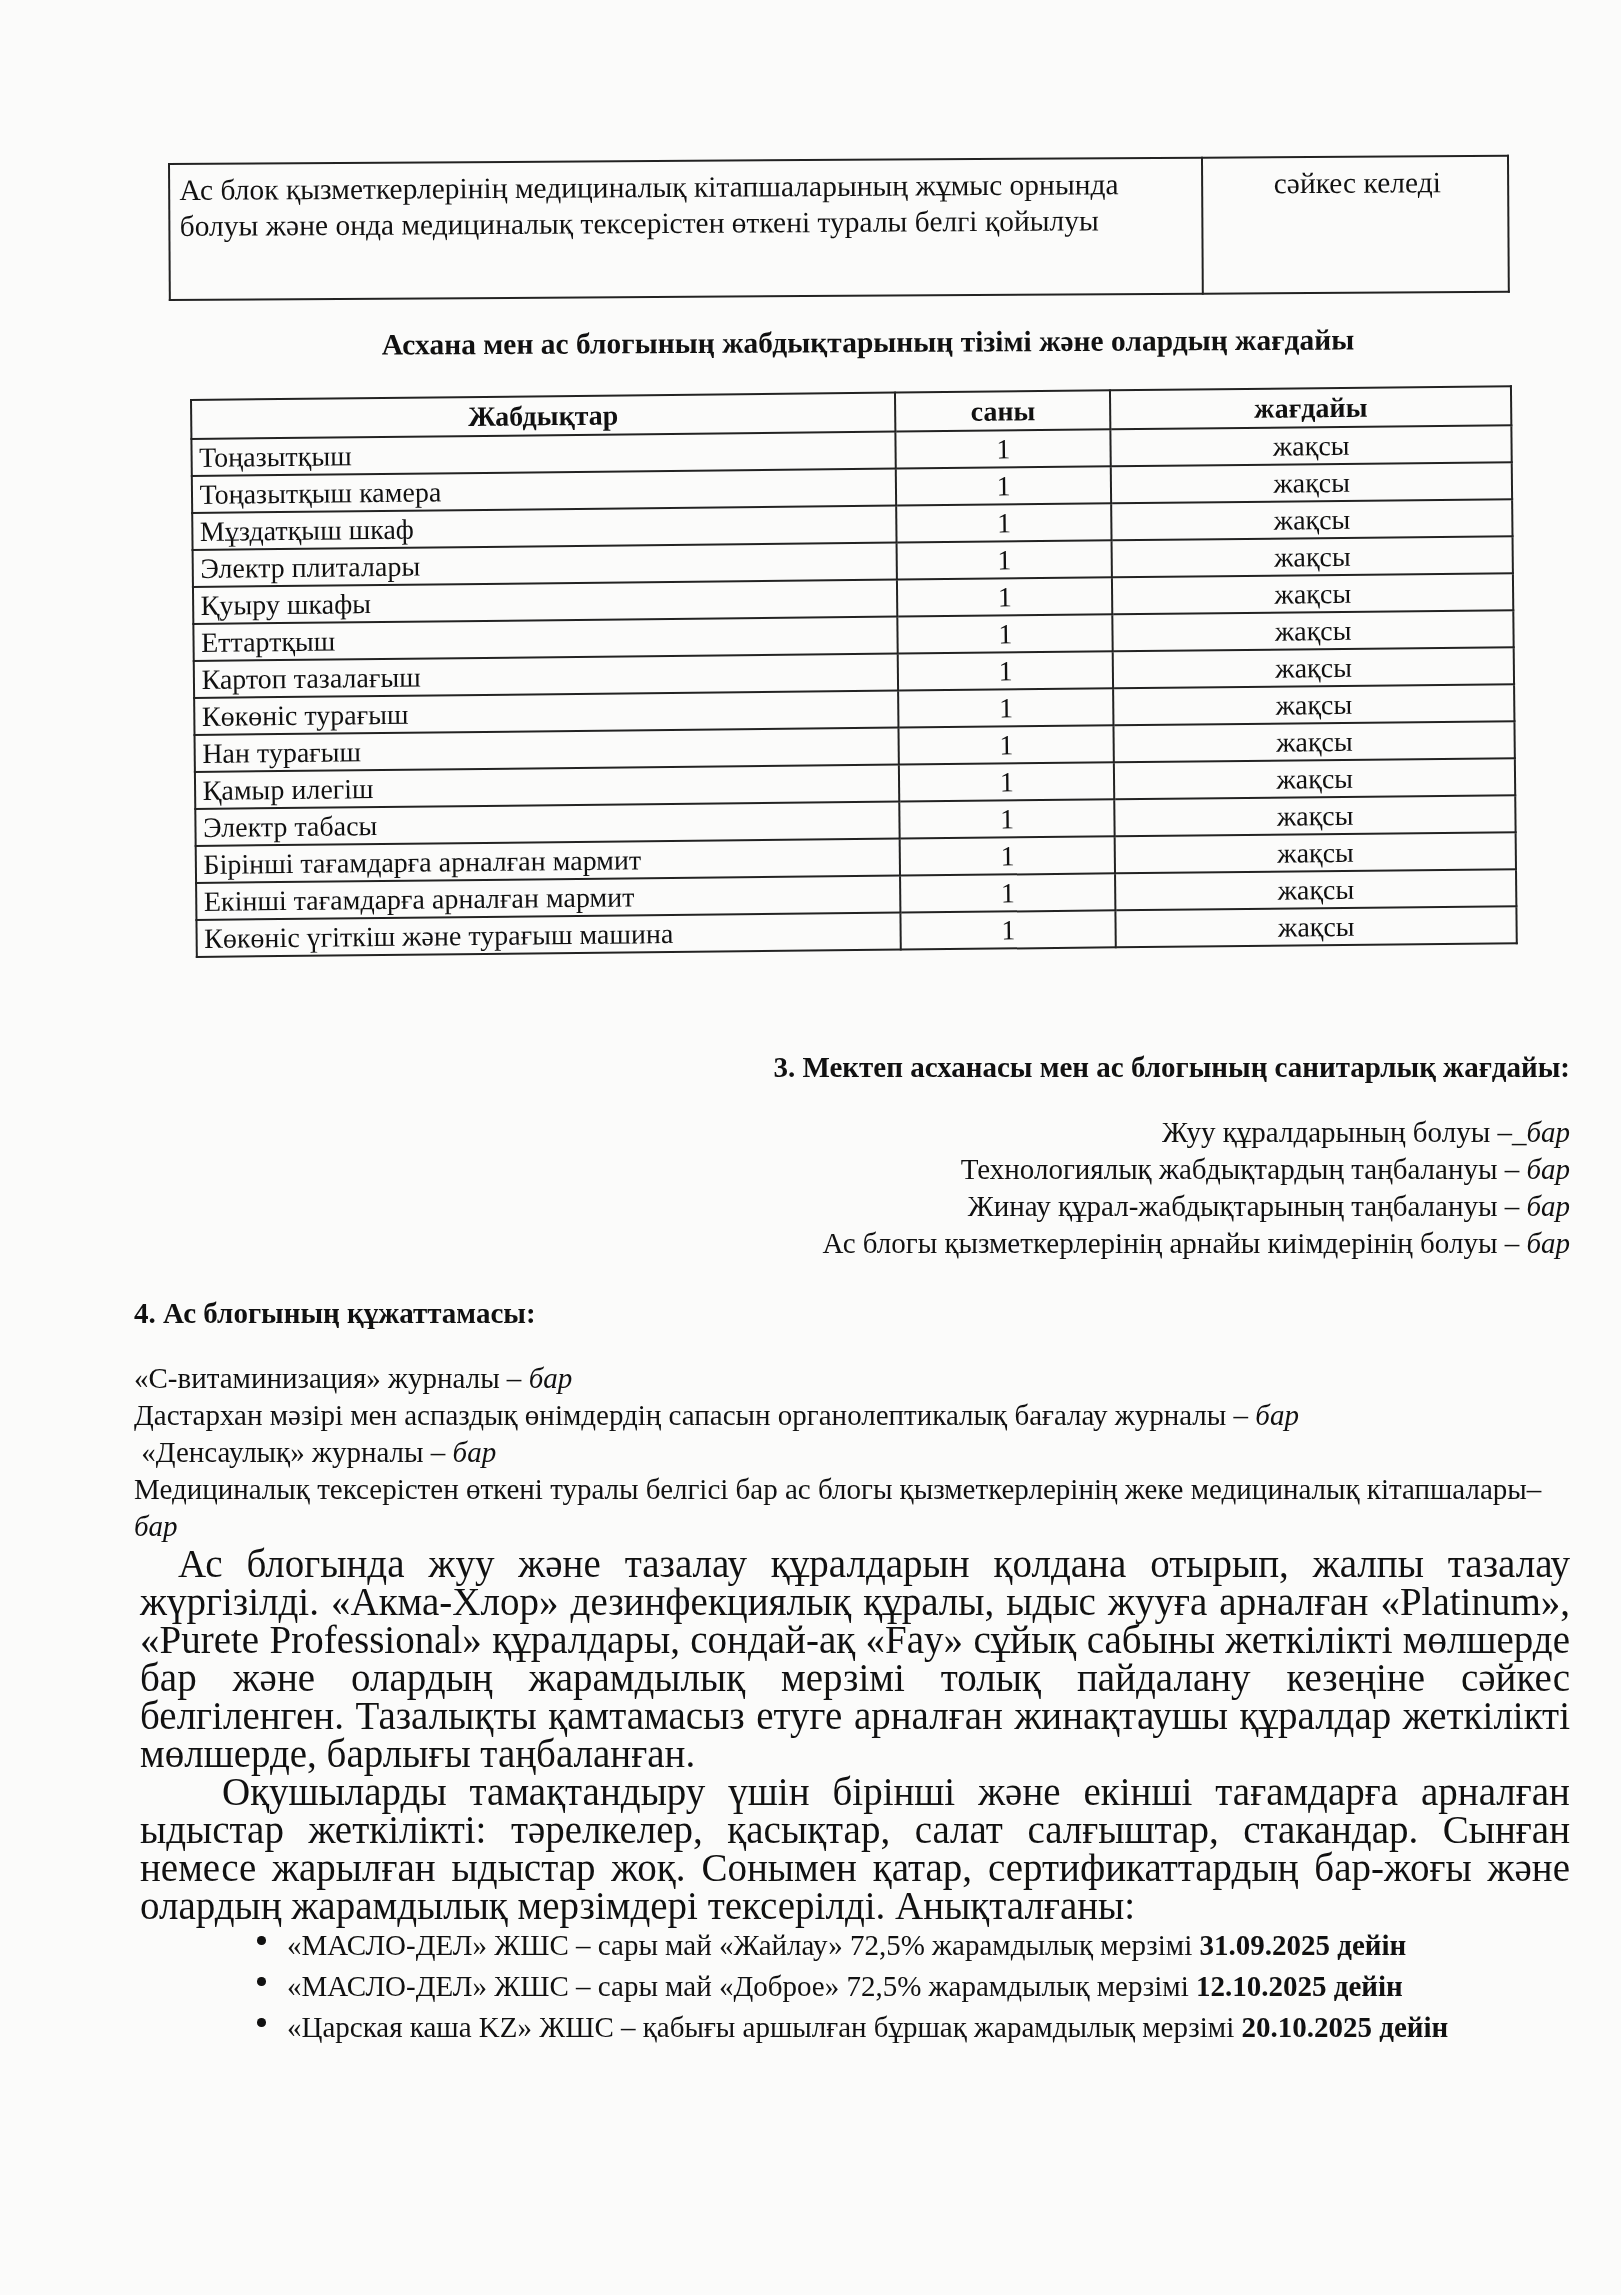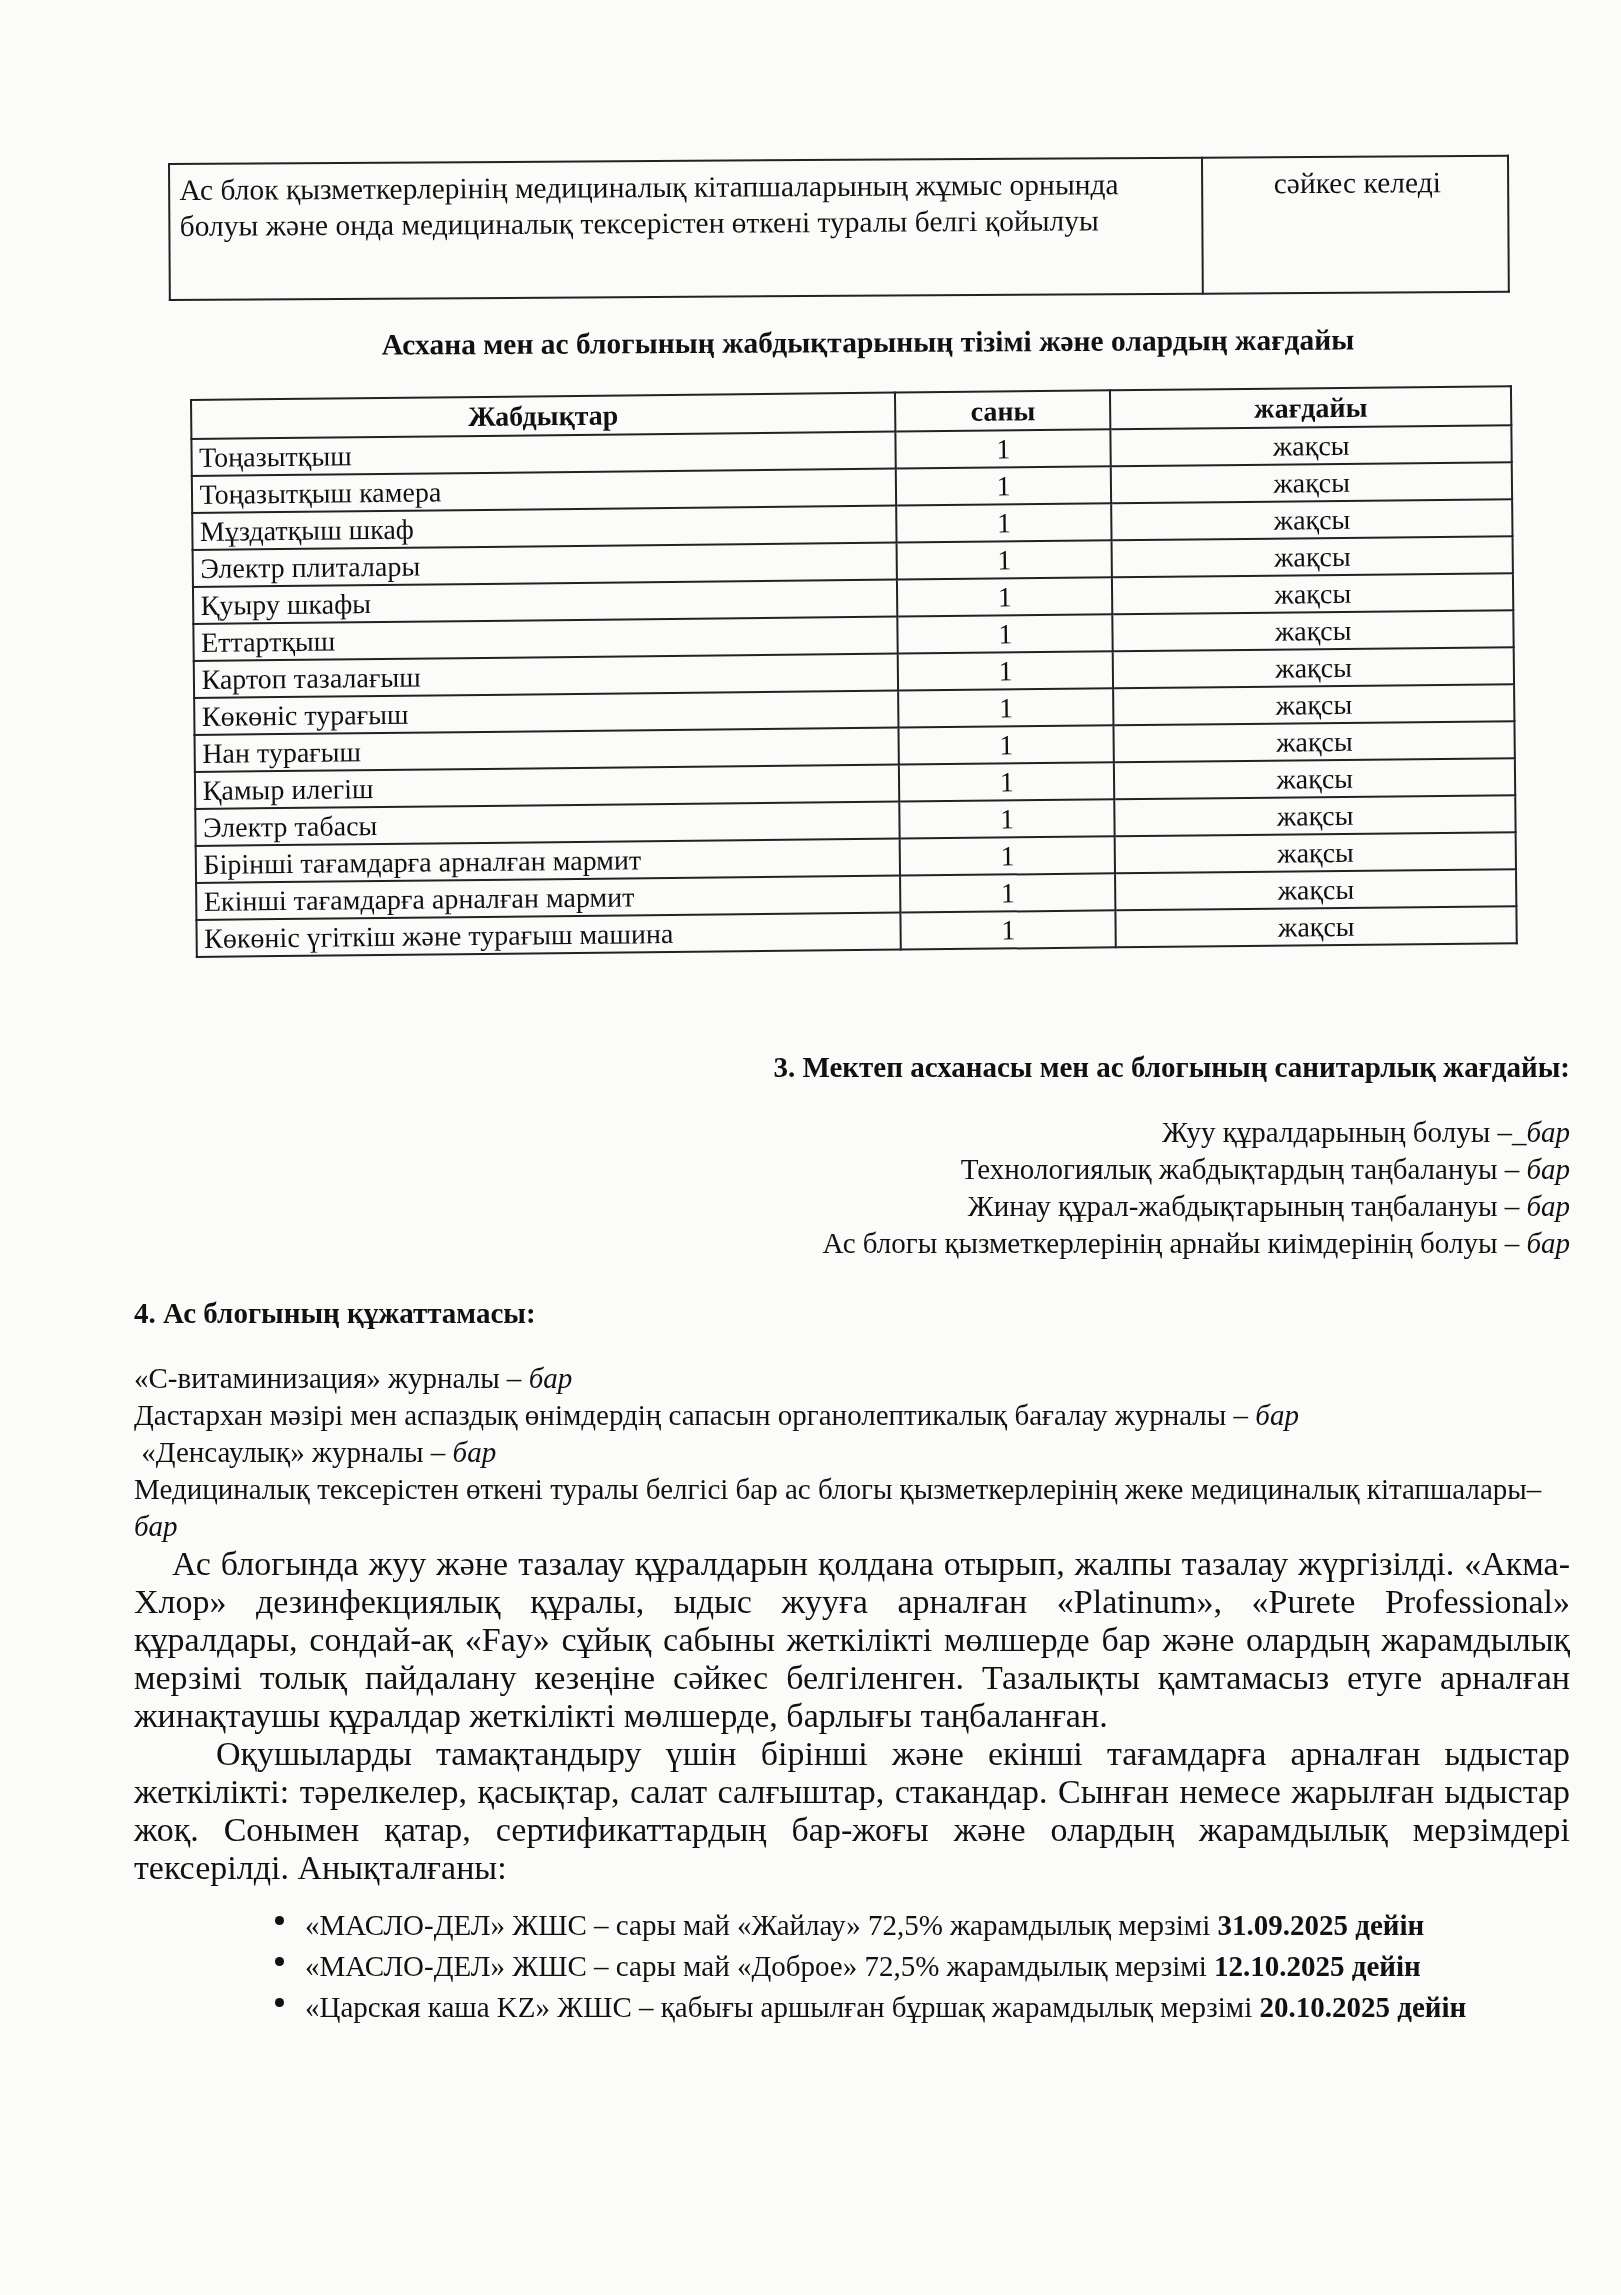--- a/index.html
+++ b/index.html
@@ -38,22 +38,22 @@
   .eq-table td.name { text-align: left; width: 689px; }
   .eq-table td.qty { text-align: center; width: 200px; }
   .eq-table td.cond { text-align: center; }
   .eq-table th.h-name { width: 689px; }
   .eq-table th.h-qty { width: 200px; }
 
   .section { position: absolute; left: 134px; width: 1436px; }
   .sec-heading { font-weight: bold; font-size: 29px; line-height: 37px; }
   .line { font-size: 29px; line-height: 37px; }
   .line i { font-style: italic; margin-top: 33px; }
-  .para { font-size: 34px; line-height: 38px; text-align: justify; }
-  .bullets { list-style: none; margin: 18px; padding: 0; }
+  .para { font-size: 39px; line-height: 38px; text-align: justify; margin-left: 6px; }
+  .bullets { list-style: none; margin: 0; padding: 0; }
   .bullets li { position: relative; padding-left: 119px; font-size: 29px; line-height: 41px; }
   .bullets li .dot { position: absolute; left: 123px; top: 11.8px; width: 8.5px; height: 8.5px; background: #111; border-radius: 50%; }
   .bullets li .txt { display: block; padding-left: 34px; }
   .bold { font-weight: bold; }
 </style>
 </head>
 <body>
 
 <table class="top-table">
   <tbody>

